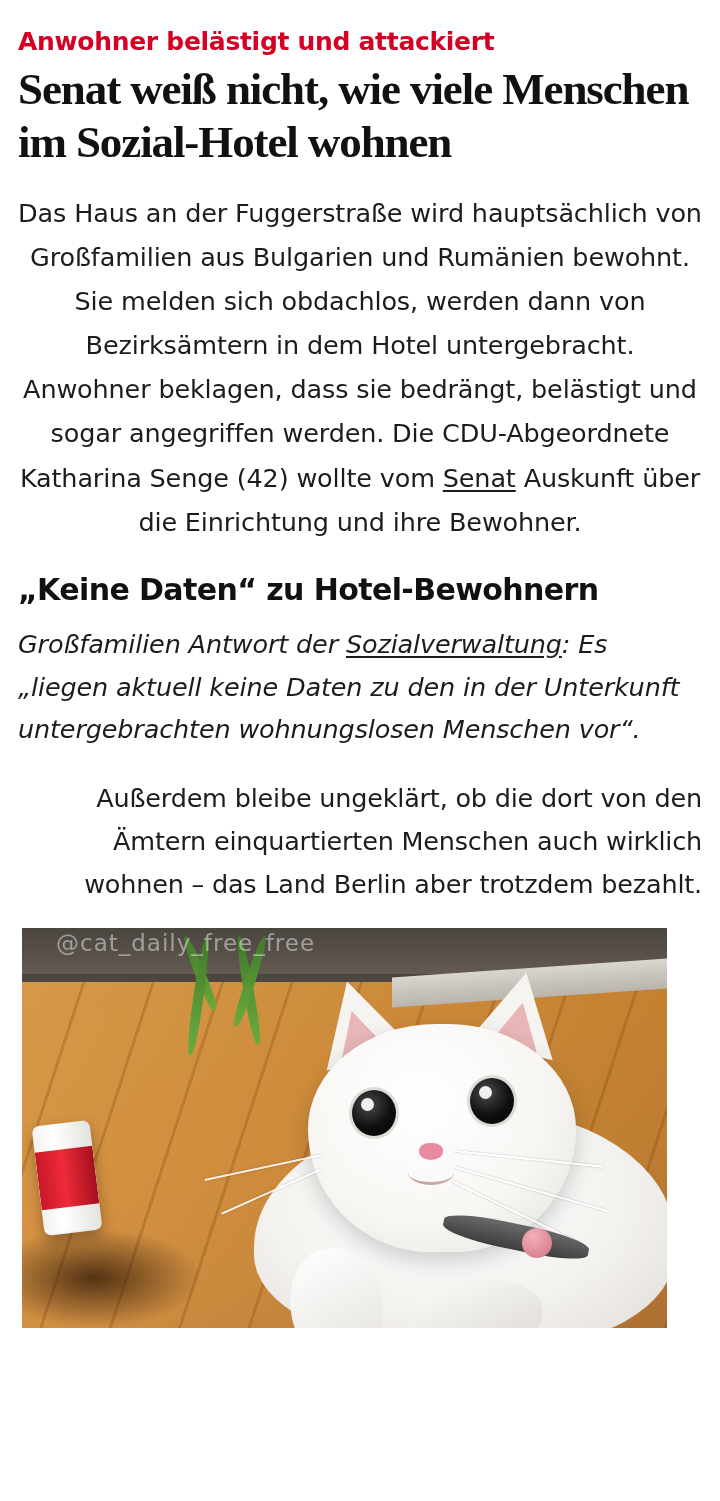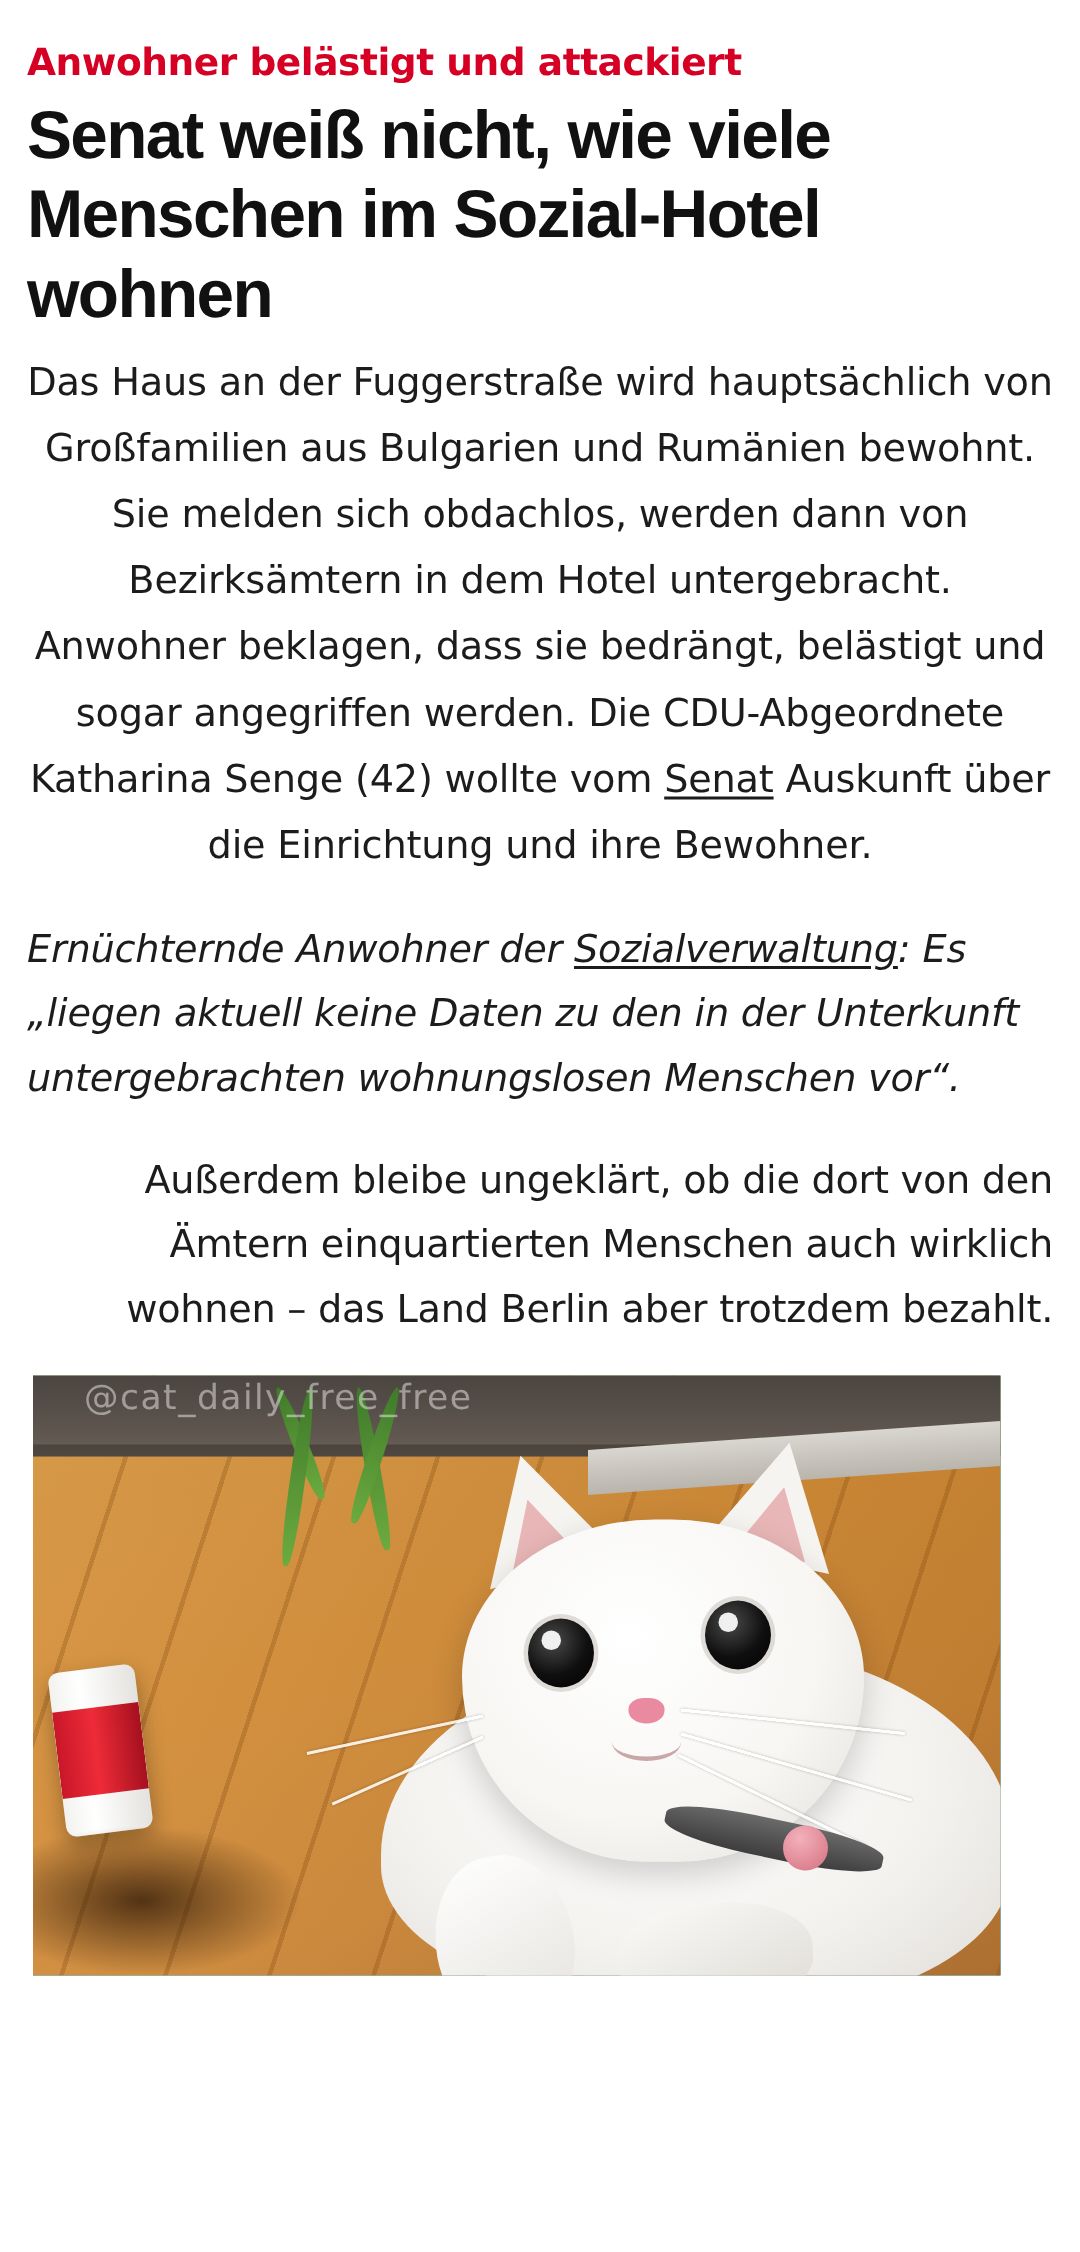--- a/index.html
+++ b/index.html
@@ -22,27 +22,27 @@
   .kicker {
     font-family: "DejaVu Sans", "Liberation Sans", sans-serif;
     font-weight: bold;
     font-size: 25px;
     line-height: 1.15;
     color: #d60024;
     letter-spacing: -0.3px;
     margin: 0 0 6px 0;
   }
   .headline {
-    font-family: Liberation Sans, sans-serif;
+    font-family: Liberation Serif, serif;
     font-weight: bold;
     font-size: 45px;
     line-height: 1.18;
     letter-spacing: -1.1px;
     color: #111111;
-    margin: 0 0 11px 0;
+    margin: 0 0 22px 0;
   }
   .lead {
     font-size: 25.5px;
     line-height: 1.73;
     color: #1c1c1c;
     margin: 0 0 26px 0;
     letter-spacing: -0.15px;
     text-align: center;
   }
   .lead .u-link,
@@ -281,22 +281,23 @@
 <body>
 
 <div class="article">
 
   <div class="kicker">Anwohner belästigt und attackiert</div>
 
   <h1 class="headline">Senat weiß nicht, wie viele Menschen im Sozial-Hotel wohnen</h1>
 
   <p class="lead"><span>Das Haus an der Fuggerstraße wird hauptsächlich von Großfamilien aus Bulgarien und Rumänien bewohnt. Sie melden sich obdachlos, werden dann von Bezirksämtern in dem Hotel untergebracht. Anwohner beklagen, dass sie bedrängt, belästigt und sogar angegriffen werden. Die CDU-Abgeordnete Katharina Senge (42) wollte vom </span><span class="u-link">Senat</span><span> Auskunft über die Einrichtung und ihre Bewohner.</span></p>
 
-
-  <p class="italic-para"><span>Ernüchternde Anwohner der </span><span class="u-link">Sozialverwaltung</span><span>: Es „liegen aktuell keine Daten zu den in der Unterkunft untergebrachten wohnungslosen Menschen vor“.</span></p>
+  <h2 class="subhead">„Keine Daten“ zu Hotel-Bewohnern</h2>
+
+  <p class="italic-para"><span>Großfamilien Antwort der </span><span class="u-link">Sozialverwaltung</span><span>: Es „liegen aktuell keine Daten zu den in der Unterkunft untergebrachten wohnungslosen Menschen vor“.</span></p>
 
   <p class="body-para">Außerdem bleibe ungeklärt, ob die dort von den Ämtern einquartierten Menschen auch wirklich wohnen – das Land Berlin aber trotzdem bezahlt.</p>
 
   <div class="photo-wrap">
     <div class="floor"></div>
     <div class="floor-lines"></div>
     <div class="wall-top"></div>
     <div class="baseboard"></div>
 
     <div class="plant">

